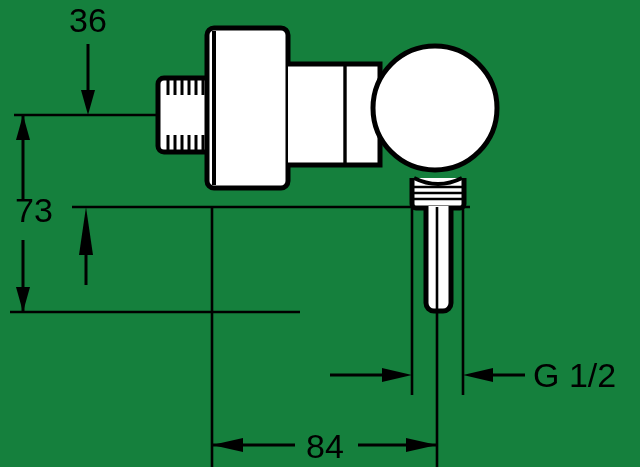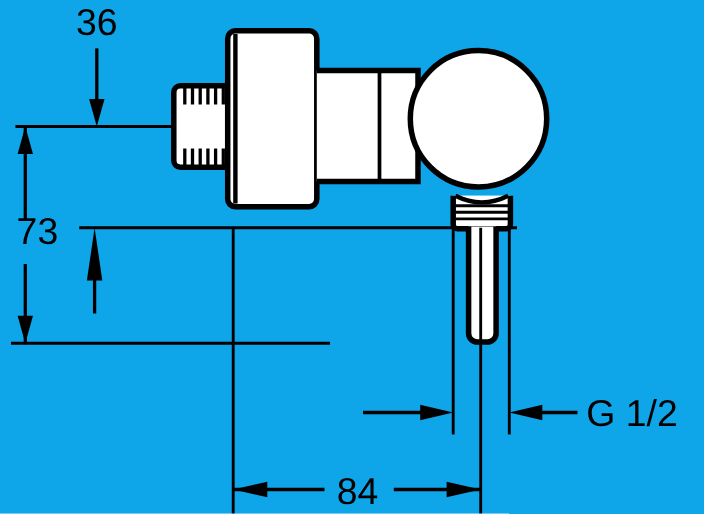--- a/index.html
+++ b/index.html
@@ -7,21 +7,21 @@
     padding: 0;
     background: #ffffff;
   }
   body {
     font-family: "Liberation Sans", sans-serif;
   }
   #drawing-root {
     position: relative;
     width: 640px;
     height: 467px;
-    background: #0ea5e9;
+    background: #15803d;
     overflow: hidden;
   }
   svg#technical-drawing {
     display: block;
     width: 640px;
     height: 467px;
   }
   .dim-text {
     font-family: "Liberation Sans", sans-serif;
     font-size: 34px;

